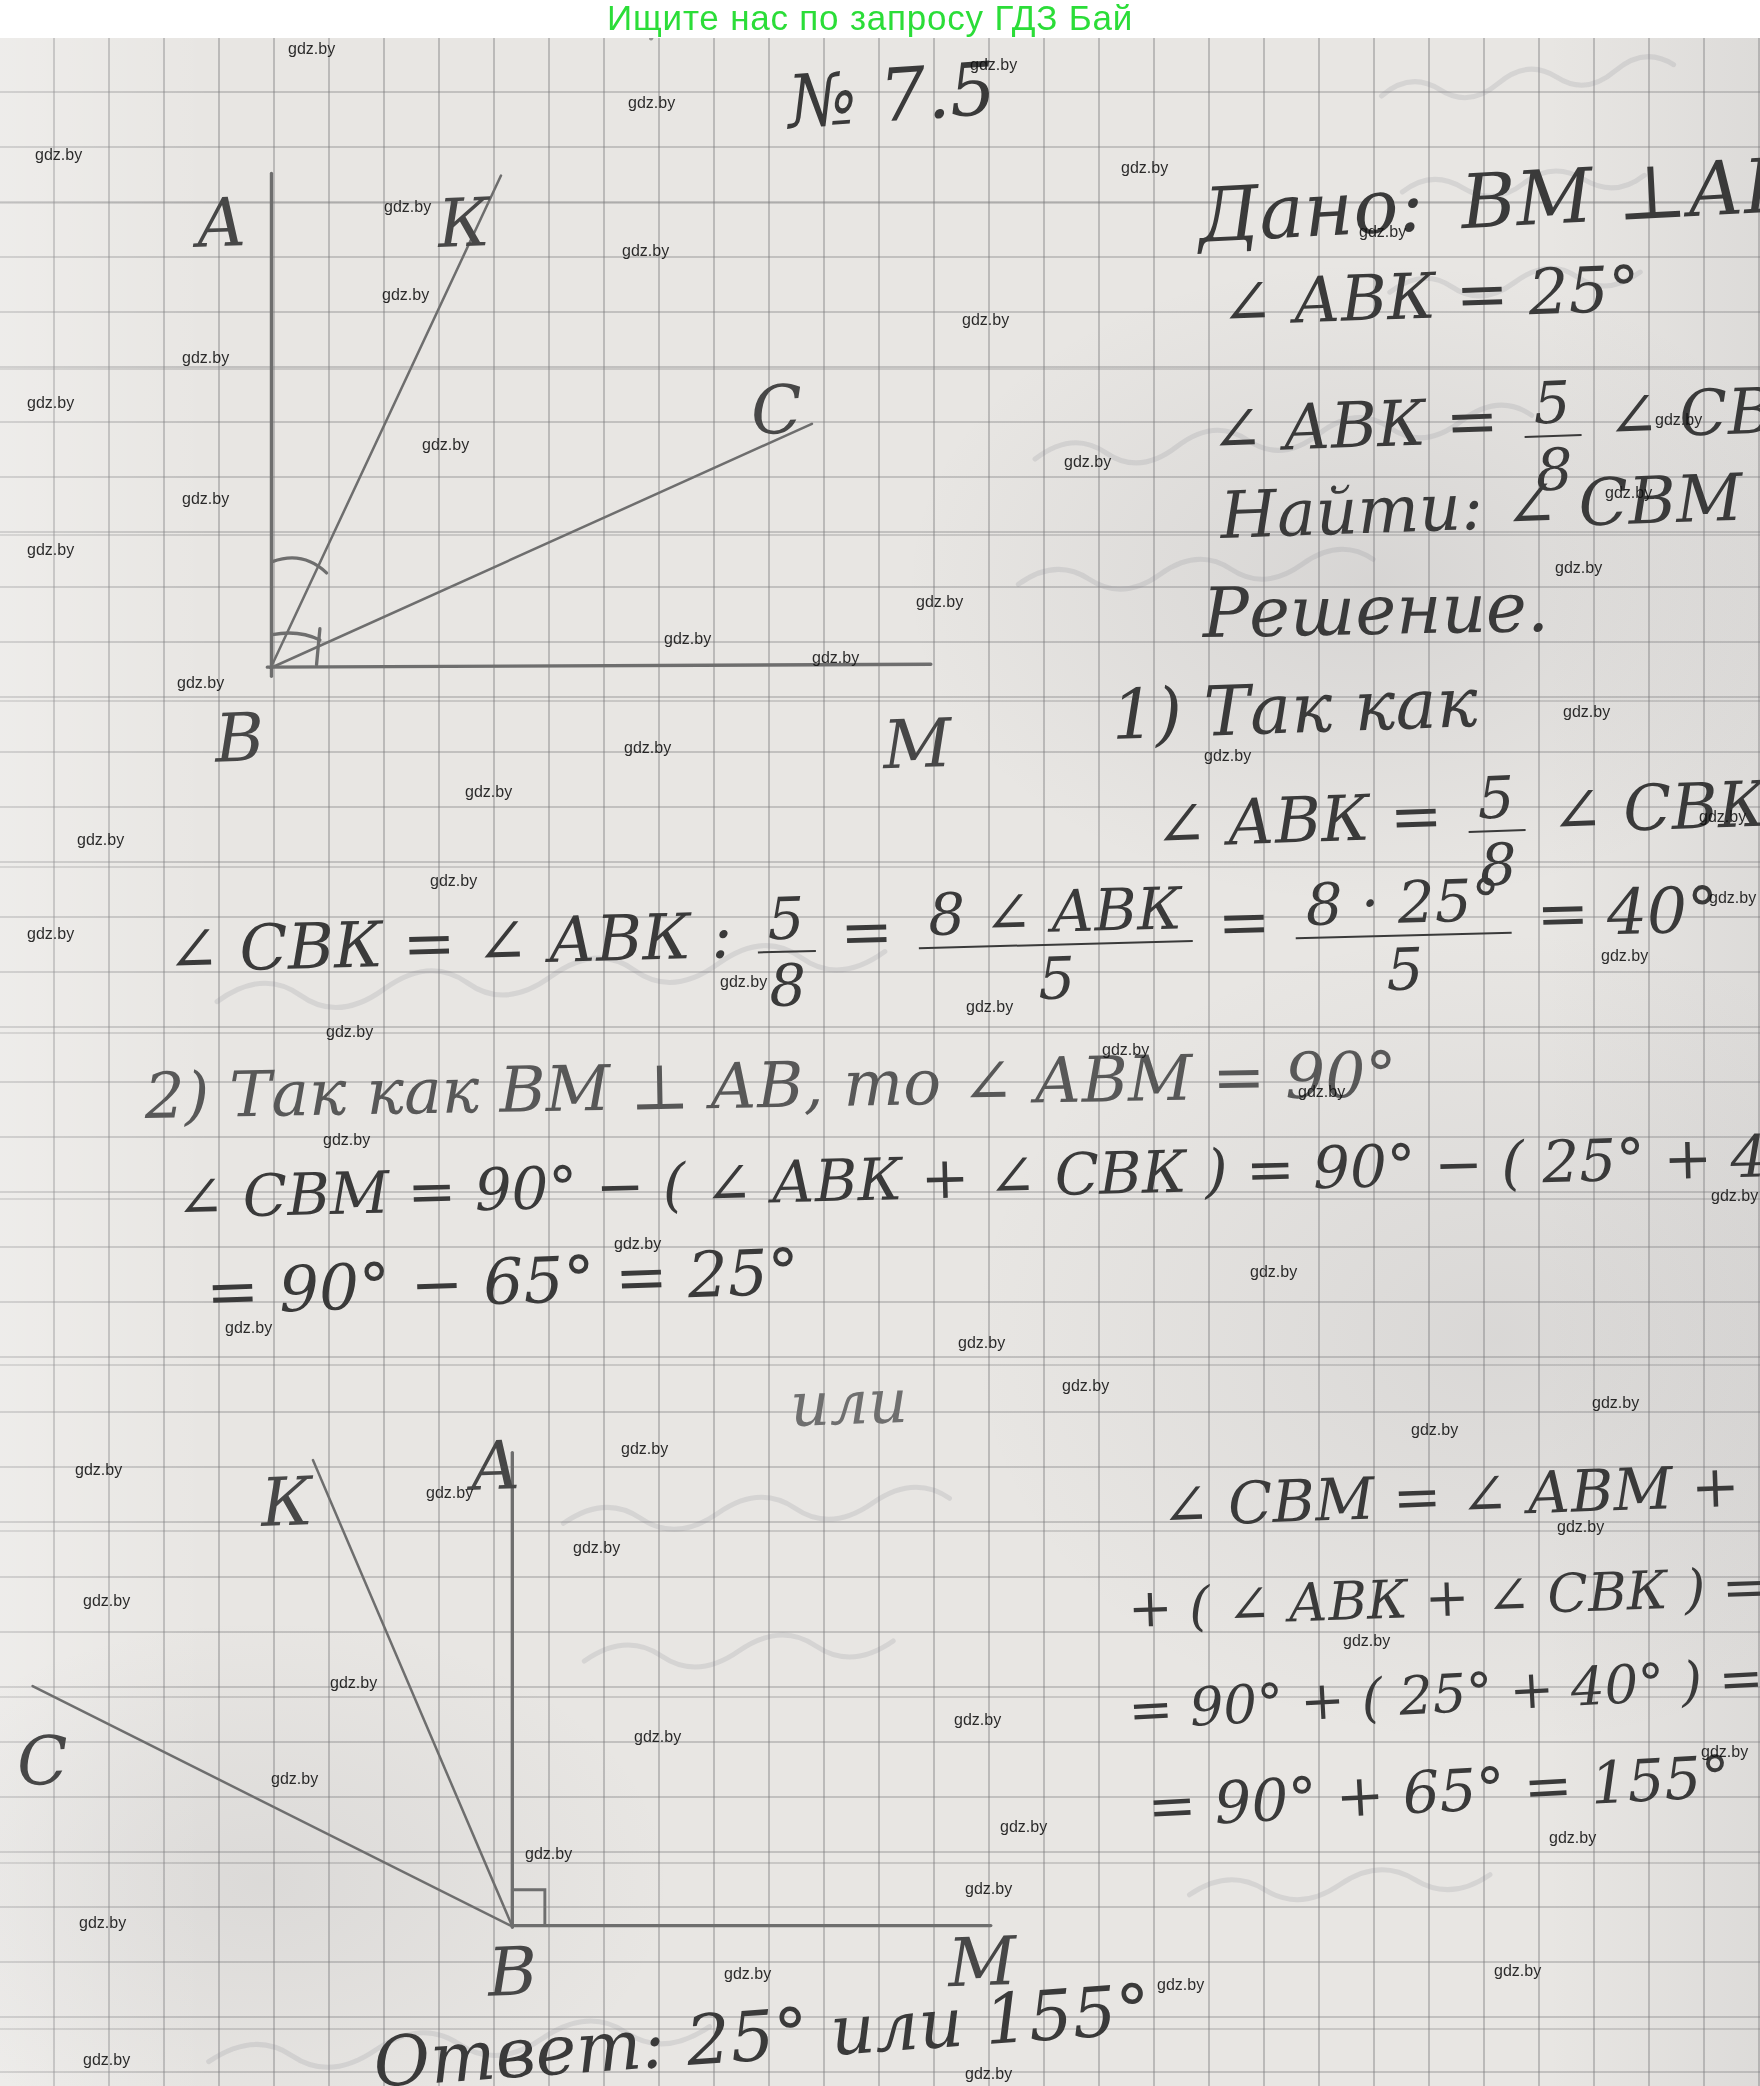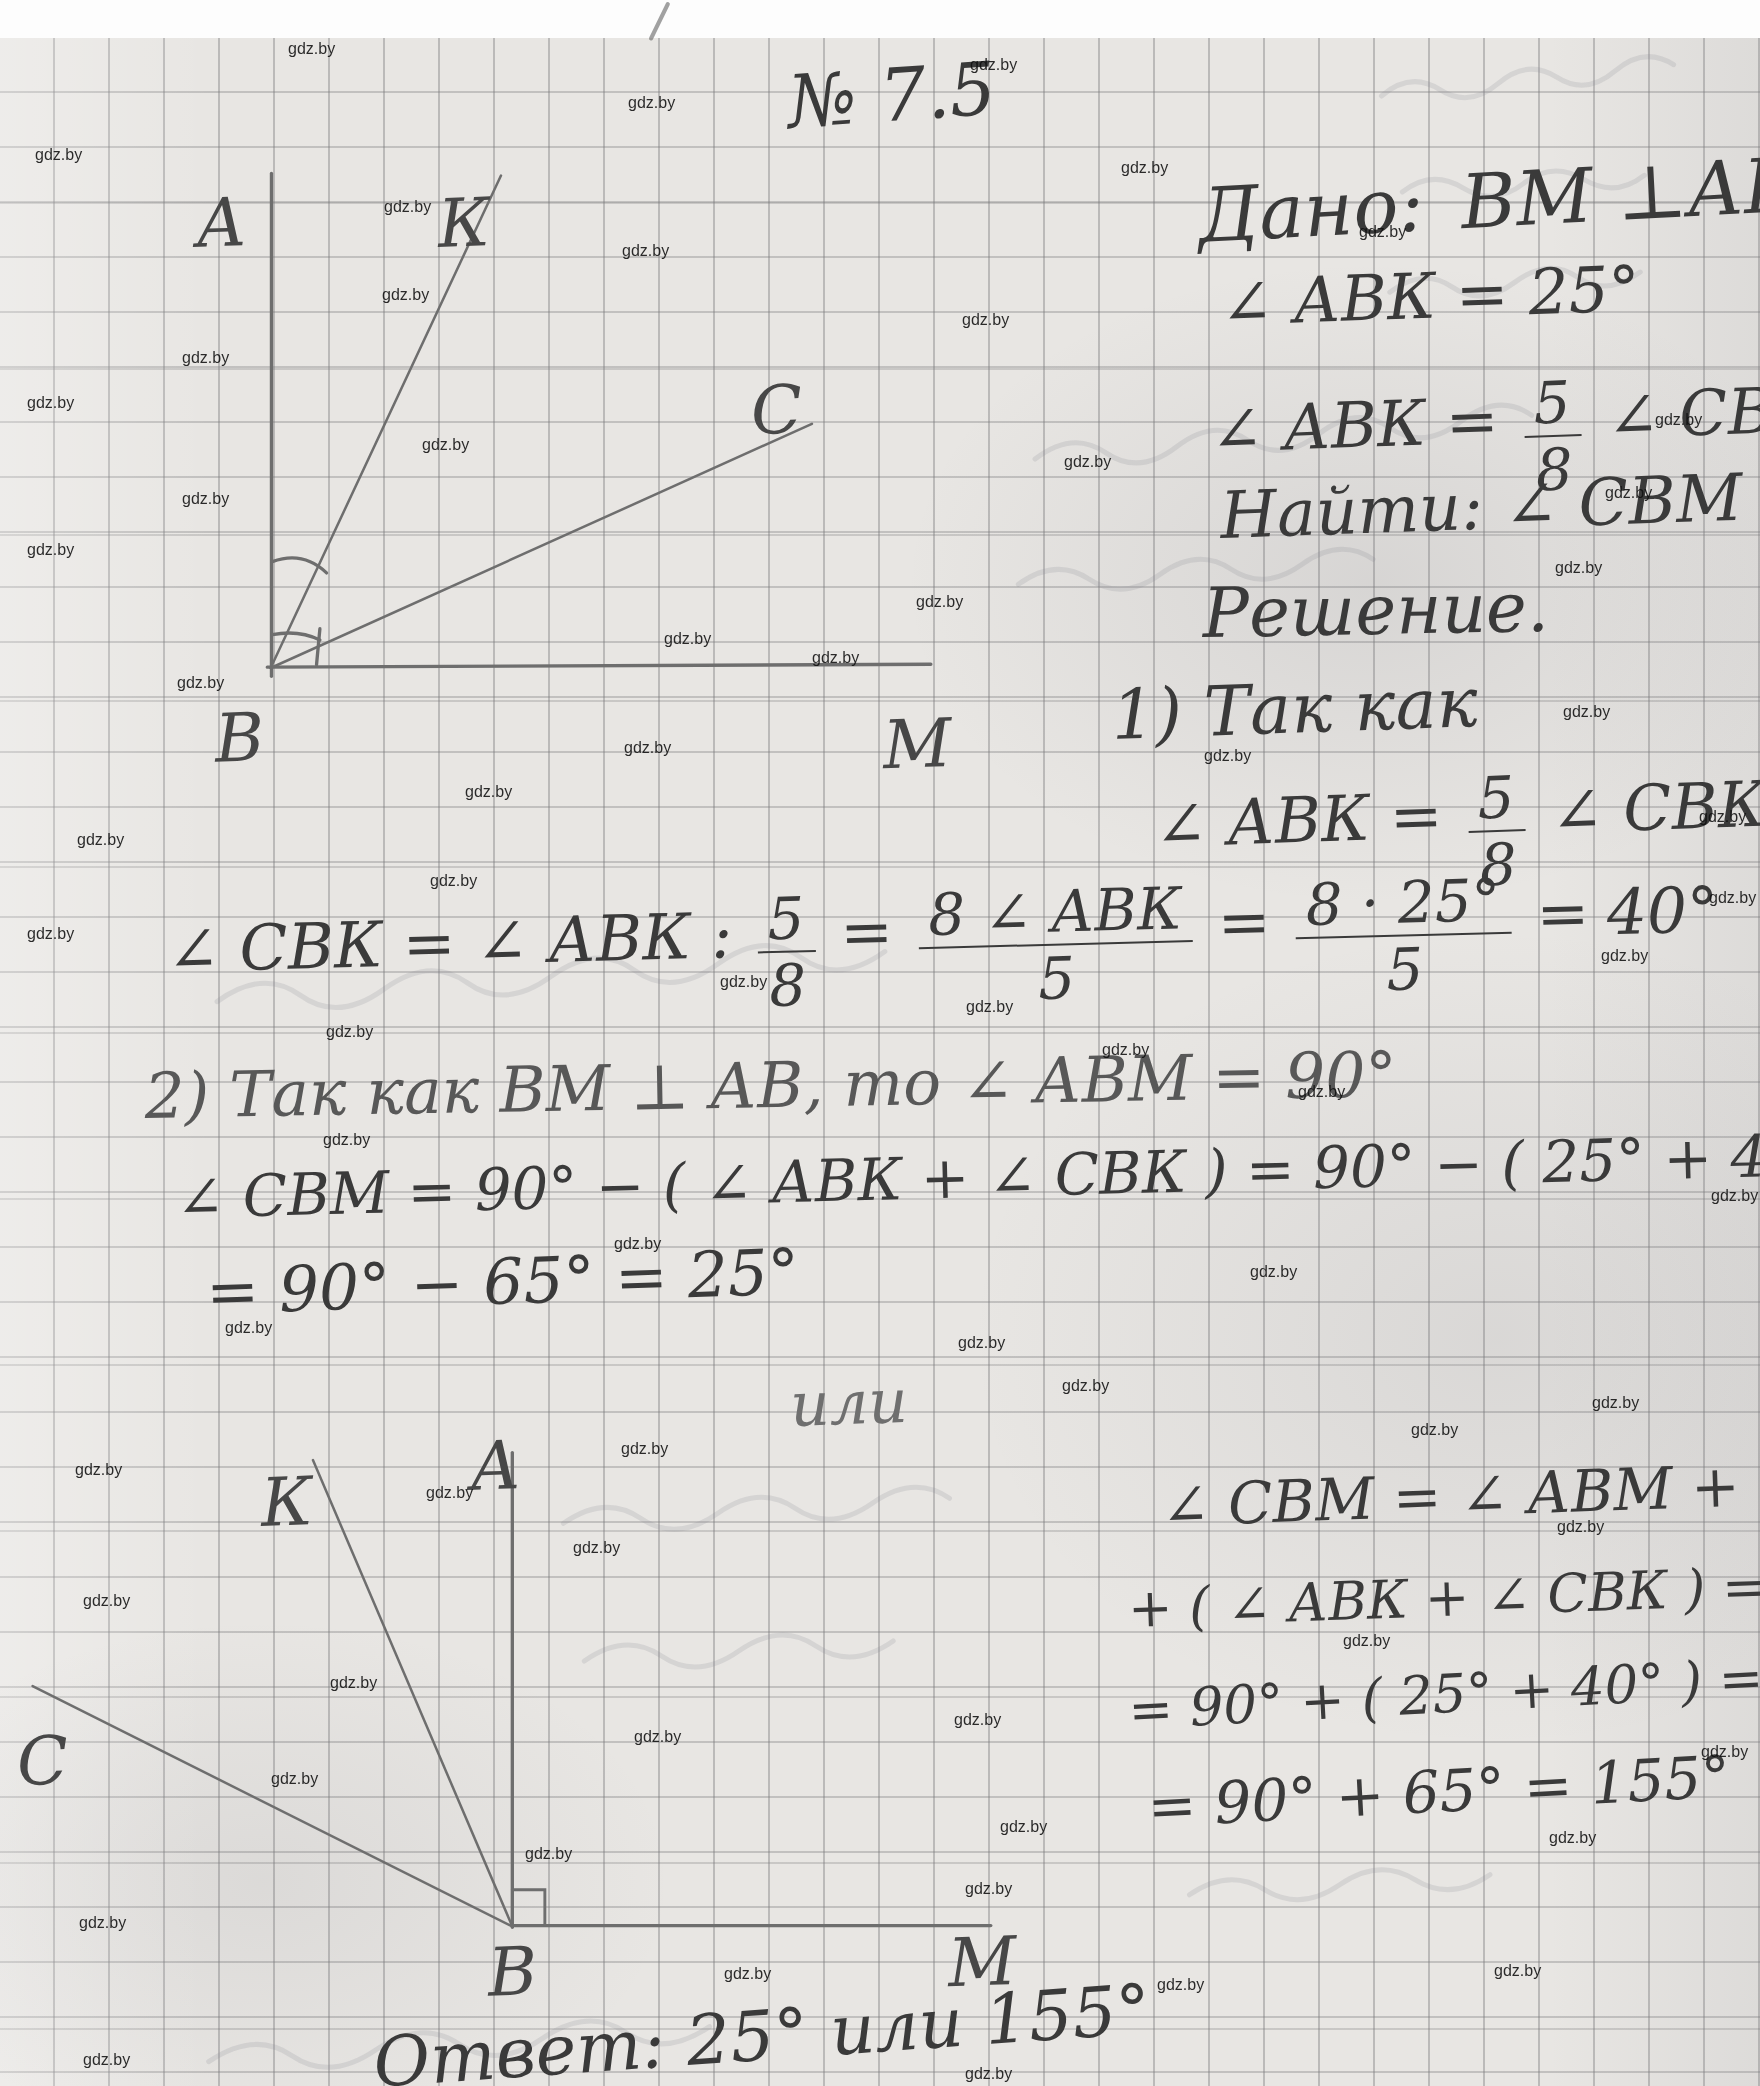--- a/index.html
+++ b/index.html
@@ -65,20 +65,23 @@
     <path class="ghost" stroke-width="12" d="M520 2400 q110 -80 200 -15 t200 -15 t200 -15 t200 -15 t200 -15 t200 -15 t200 -15 t200 -15"></path>
     <path class="ghost" stroke-width="12" d="M1350 3650 q100 -70 185 -12 t185 -12 t185 -12 t185 -12 t185 -12"></path>
     <path class="ghost" stroke-width="12" d="M1400 3980 q100 -70 185 -12 t185 -12 t185 -12 t185 -12"></path>
     <path class="ghost" stroke-width="12" d="M2850 4540 q95 -65 180 -12 t180 -12 t180 -12 t180 -12"></path>
     <path class="ghost" stroke-width="12" d="M500 4940 q110 -75 200 -14 t200 -14 t200 -14 t200 -14 t200 -14 t200 -14"></path>
     <path class="ghost" stroke-width="10" d="M1560 92 L 1600 10" style="opacity:.55;stroke:#555"></path>
   </svg>
 
   <div class="shade"></div>
 
+  <div class="banner-top">
+    <div class="txt">Ищите нас по запросу ГДЗ Бай</div>
+  </div>
 
   <div class="hw" style="left:785px;top:63px;font-size:73px;transform:rotate(-4deg);">№ 7.5</div>
 
   <svg style="left:0;top:138px" width="1002" height="626" viewBox="0 0 2400 1500">
     <line class="sketch" x1="650" y1="85" x2="650" y2="1290" stroke-width="8"></line>
     <line class="sketch" x1="640" y1="1268" x2="2230" y2="1261" stroke-width="8"></line>
     <line class="sketch" x1="648" y1="1270" x2="1200" y2="90" stroke-width="6"></line>
     <line class="sketch" x1="648" y1="1270" x2="1945" y2="685" stroke-width="6"></line>
     <path class="sketch" d="M652 1015 Q726 988 782 1042" stroke-width="8"></path>
     <path class="sketch" d="M652 1190 Q716 1178 766 1203" stroke-width="8"></path>

